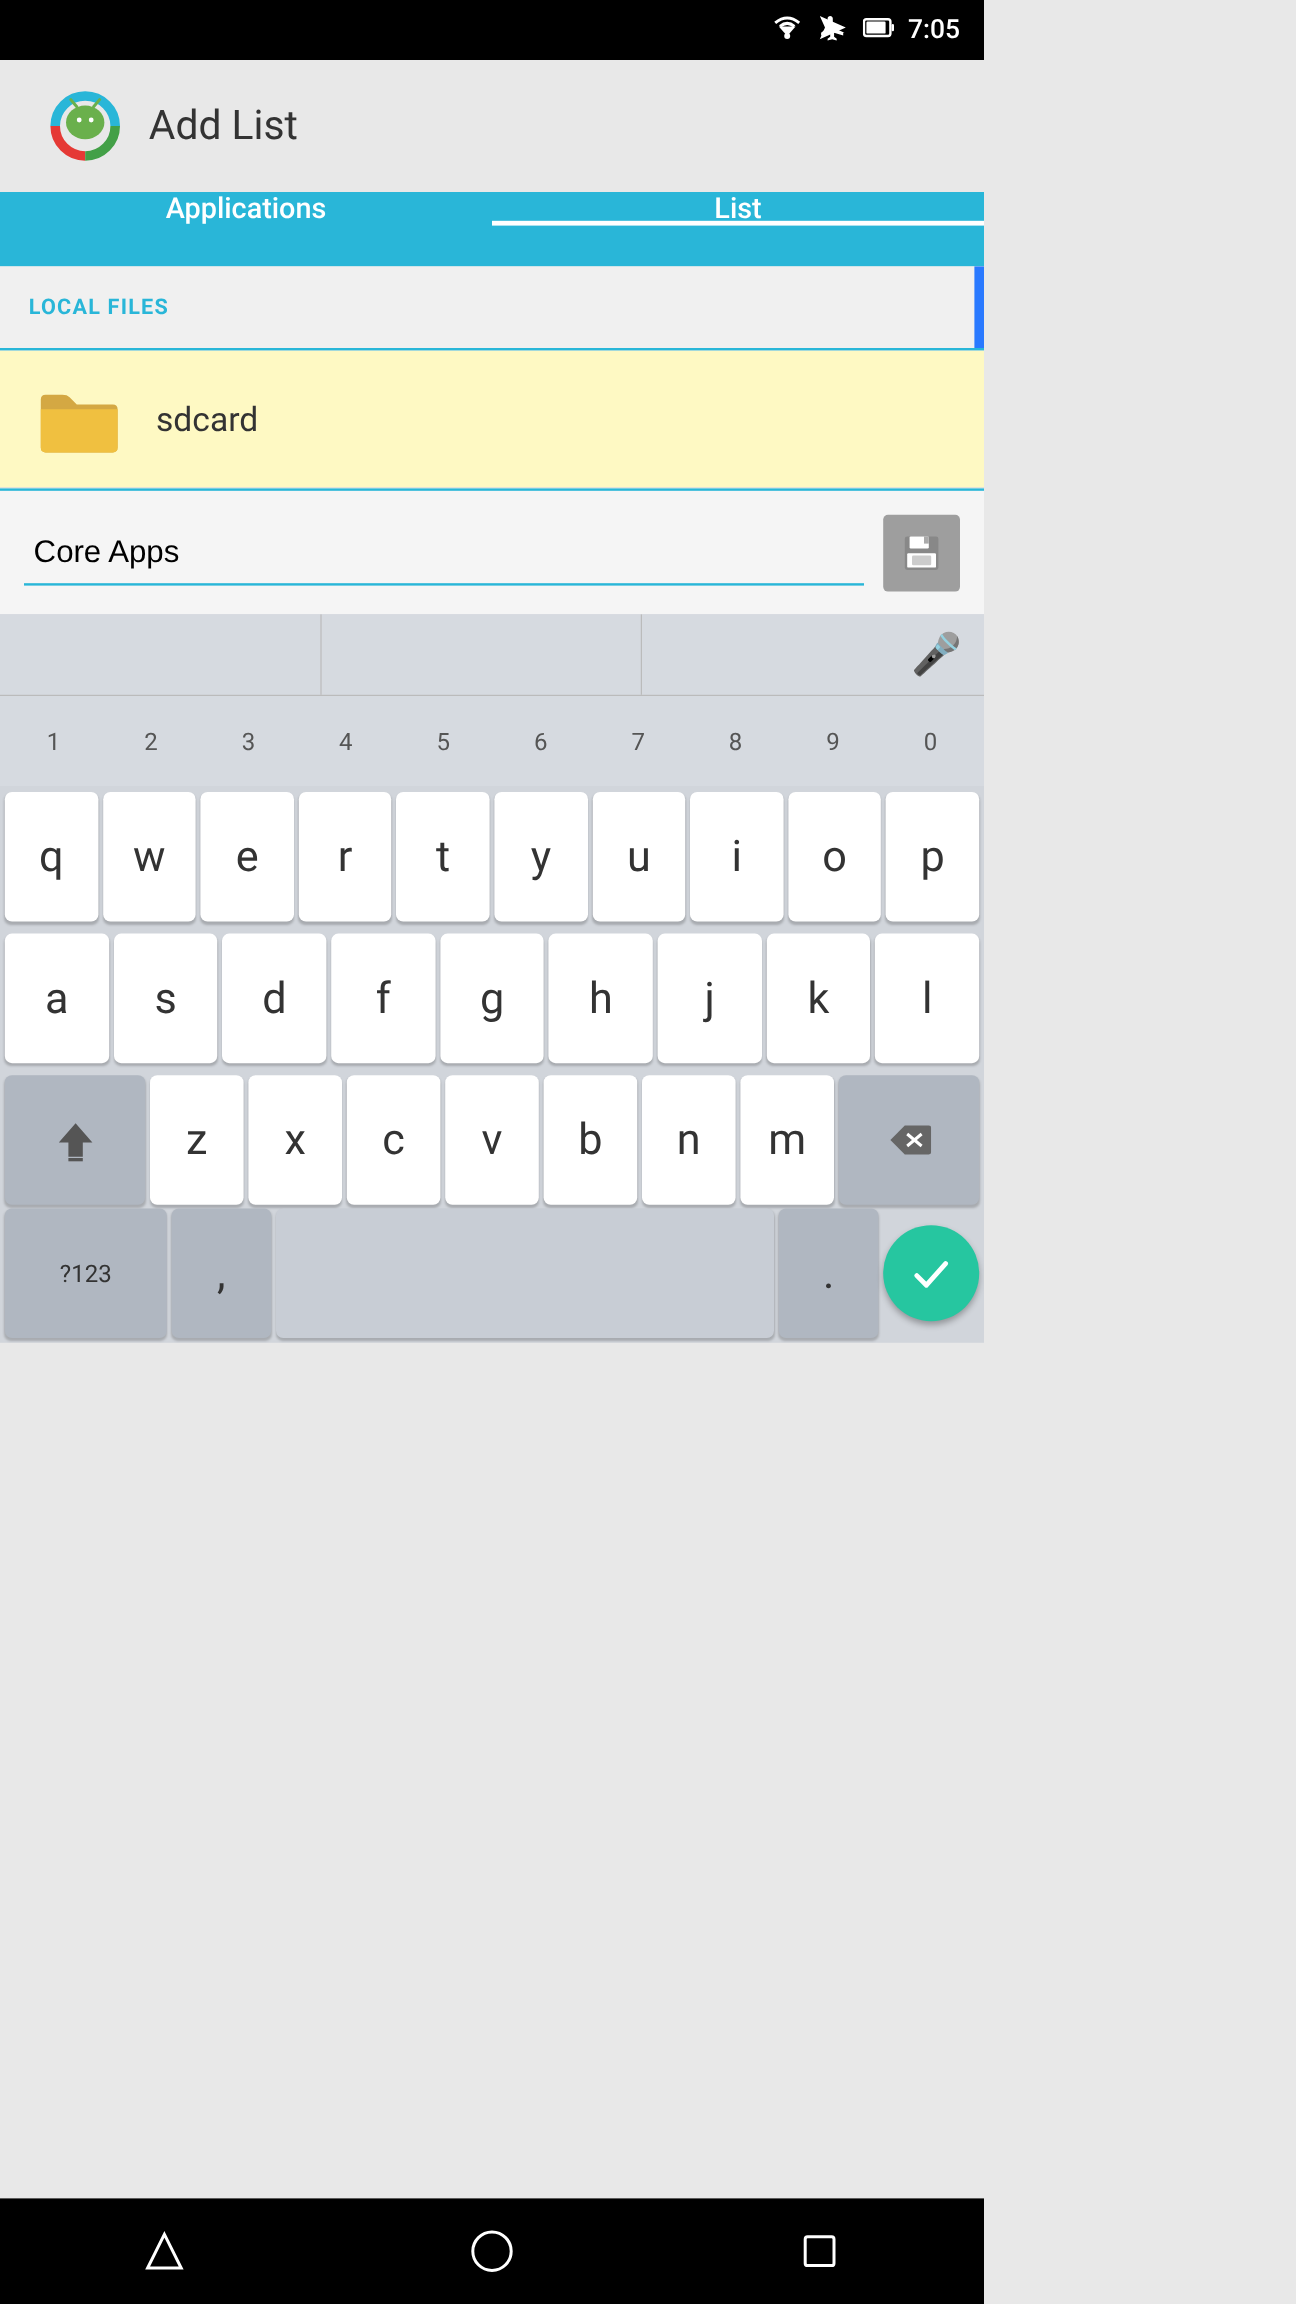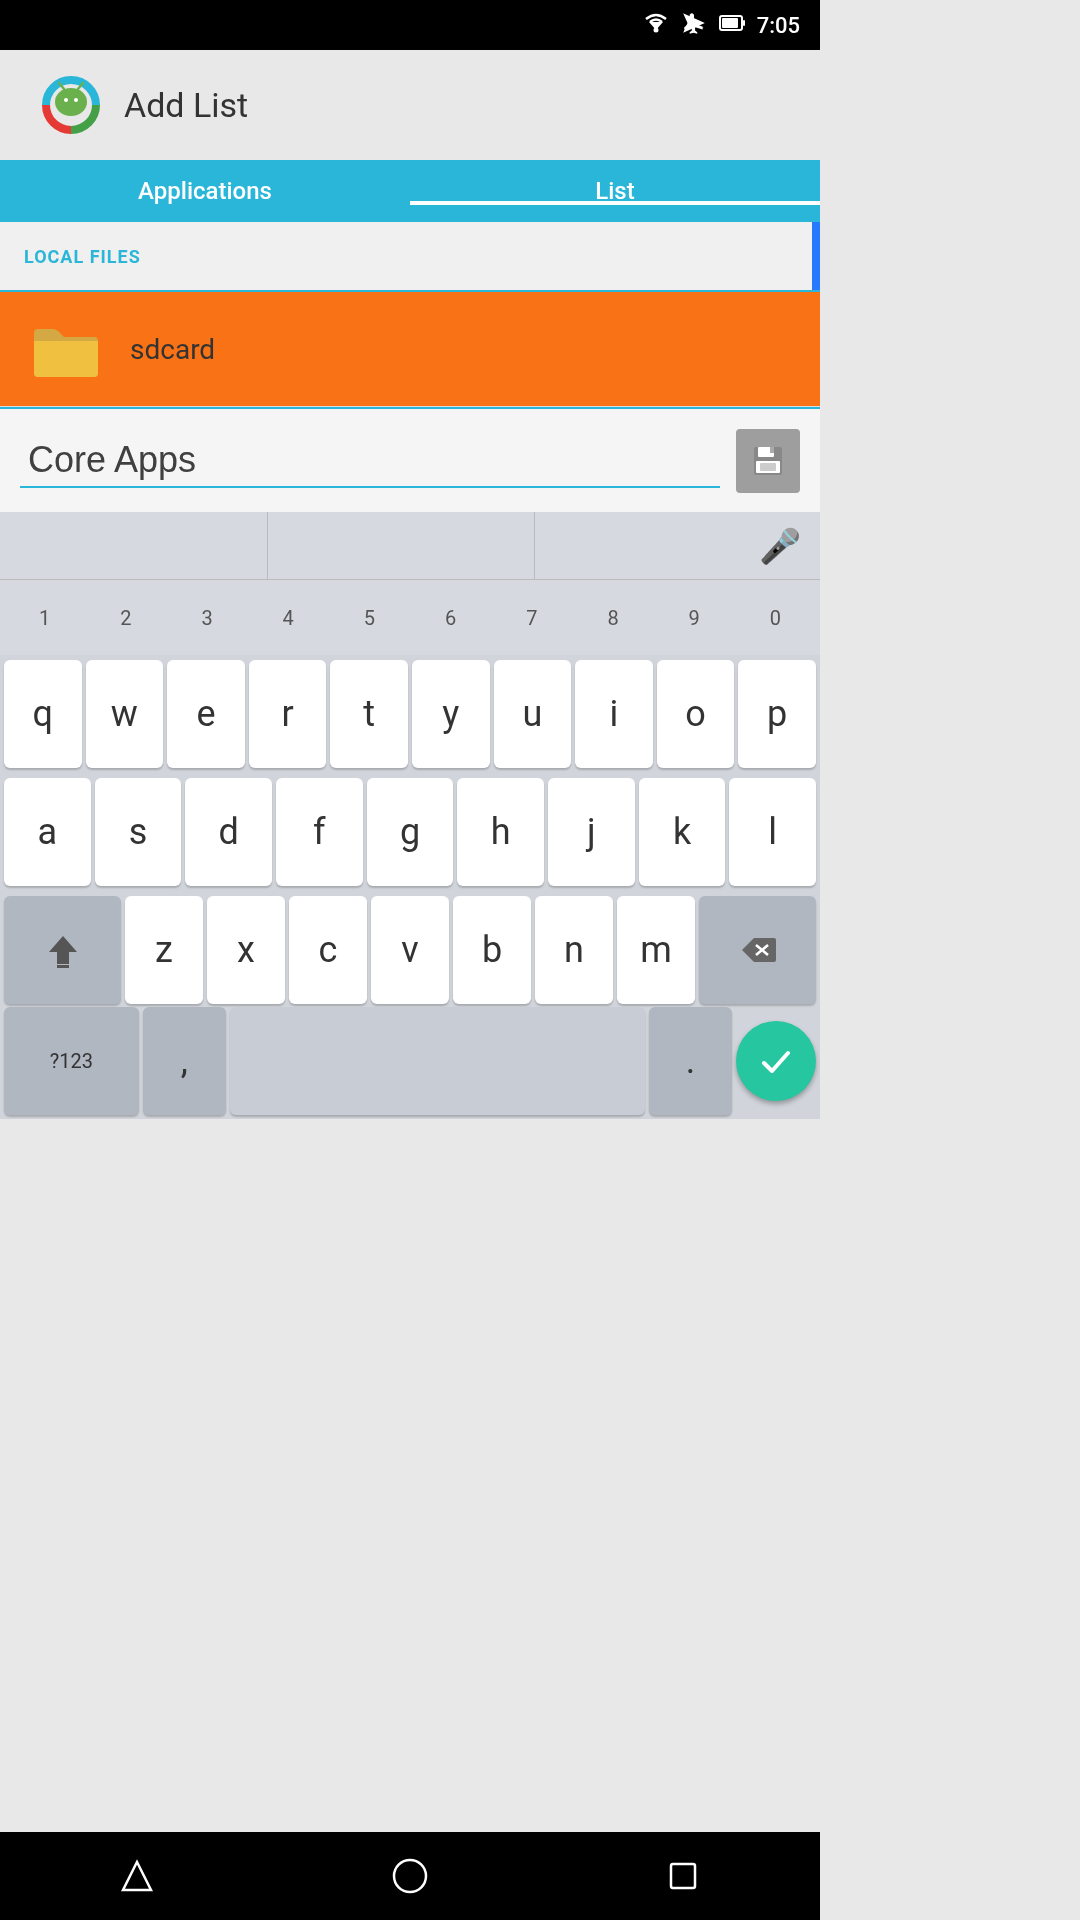--- a/index.html
+++ b/index.html
@@ -49,21 +49,21 @@
       color: #333;
       font-weight: 400;
     }
 
     
     .tabs-bar {
       width: 100%;
       height: 62px;
       background: #29b6d8;
       display: flex;
-      align-items: center;
+      align-items: flex-start;
     }
     .tab {
       flex: 1;
       display: flex;
       align-items: center;
       justify-content: center;
       font-size: 24px;
       color: white;
       font-weight: 500;
       position: relative;
@@ -111,21 +111,21 @@
       background: #f5f5f5;
     }
     .file-item {
       width: 100%;
       height: 115px;
       display: flex;
       align-items: center;
       padding-left: 30px;
       gap: 28px;
       border-bottom: 1px solid #ddd;
-      background: #f97316;
+      background: #fef9c3;
       cursor: pointer;
     }
     .folder-icon {
       width: 72px;
       height: 60px;
       position: relative;
     }
     .folder-icon svg {
       width: 72px;
       height: 60px;
@@ -146,22 +146,22 @@
       padding: 0 20px;
       gap: 16px;
       border-top: 2px solid #29b6d8;
     }
     .text-input {
       flex: 1;
       height: 55px;
       border: none;
       border-bottom: 2px solid #29b6d8;
       background: transparent;
-      font-size: 36px;
-      color: #404040;
+      font-size: 26px;
+      color: #000000;
       outline: none;
       padding: 0 8px;
     }
     .save-button {
       width: 64px;
       height: 64px;
       background: #9e9e9e;
       border: none;
       border-radius: 4px;
       display: flex;

